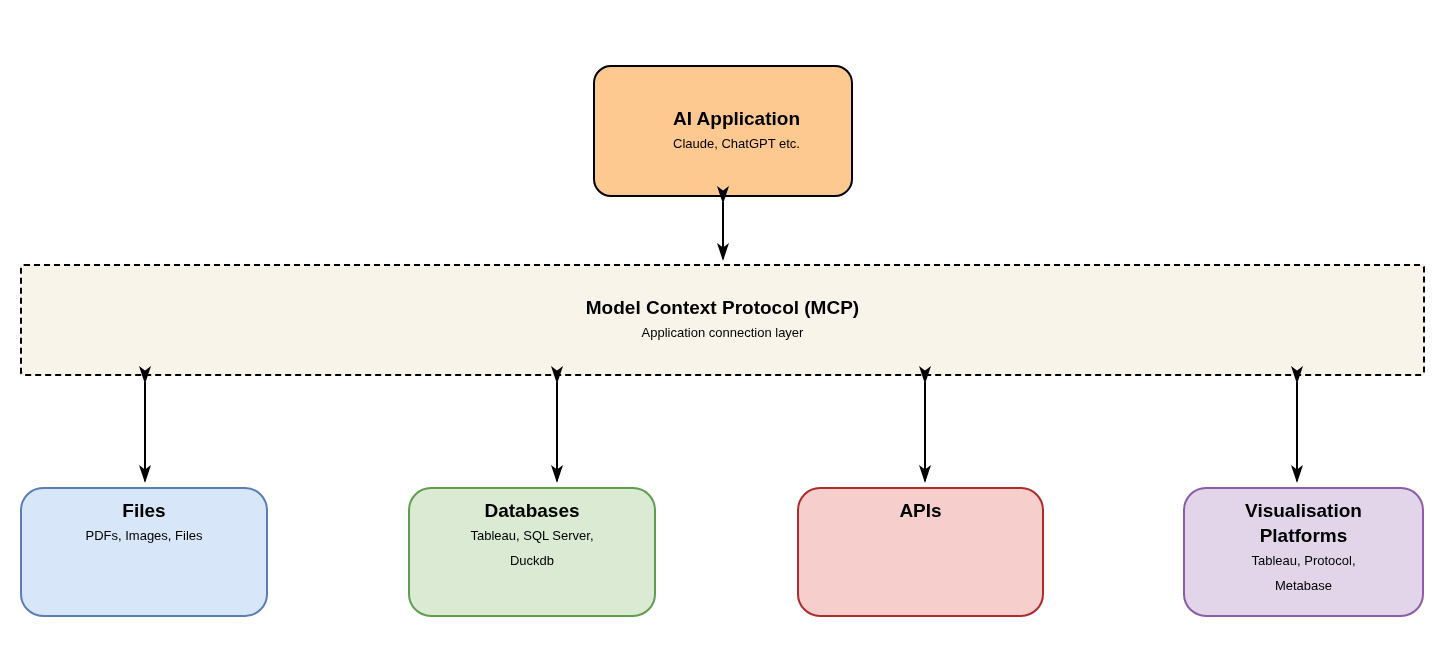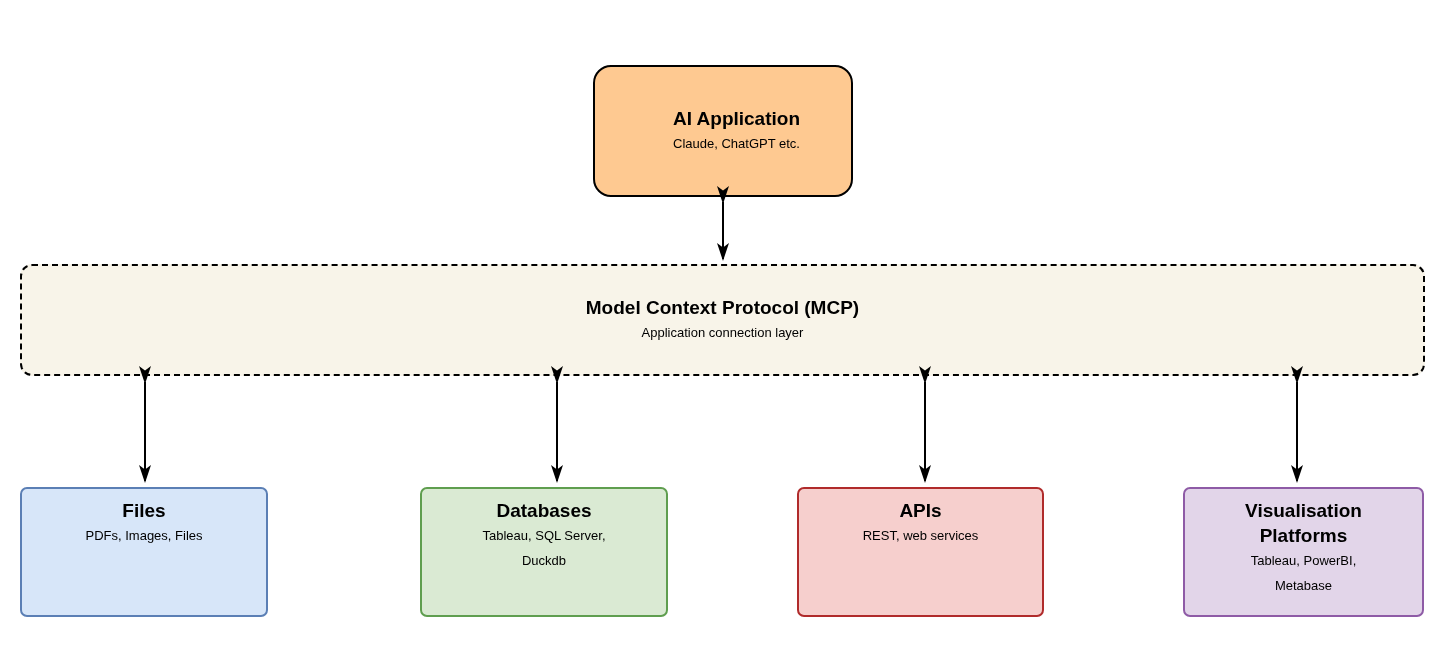--- a/index.html
+++ b/index.html
@@ -29,28 +29,28 @@
     font-weight: bold;
     font-size: 19px;
     line-height: 25px;
     white-space: pre-line;
   }
   .node .subtitle {
     font-size: 13px;
     line-height: 25px;
     white-space: pre-line;
   }
-  .node.rounded { border-radius: 7px; }
+  .node.rounded { border-radius: 23px; }
   .node.center-v { justify-content: center; }
   .node.top-v { justify-content: flex-start; padding-top: 9px; }
 
   #node-ai          { left: 593px; top: 65px;  width: 260px; height: 132px; border-radius: 18px; }
-  #node-mcp         { left: 20px;  top: 264px; width: 1405px; height: 112px; border-style: dashed; border-radius: 12px; }
+  #node-mcp         { left: 20px;  top: 264px; width: 1405px; height: 112px; border-style: dashed; border-radius: 4px; }
   #node-files       { left: 20px;  top: 487px; width: 248px; height: 130px; }
-  #node-databases   { left: 420px; top: 487px; width: 248px; height: 130px; }
+  #node-databases   { left: 408px; top: 487px; width: 248px; height: 130px; }
   #node-apis        { left: 797px; top: 487px; width: 247px; height: 130px; }
   #node-vis         { left: 1183px; top: 487px; width: 241px; height: 130px; }
 
   .arrow-layer {
     position: absolute;
     left: 0; top: 0;
     width: 1456px;
     height: 649px;
     pointer-events: none;
   }
@@ -80,27 +80,26 @@
   </div>
 
   <div class="node rounded top-v" id="node-databases" style="background: rgb(218, 234, 211); border-color: rgb(95, 158, 79);">
     <div class="title">Databases</div>
     <div class="subtitle">Tableau, SQL Server,
 Duckdb</div>
   </div>
 
   <div class="node rounded top-v" id="node-apis" style="background: rgb(246, 207, 205); border-color: rgb(176, 43, 43); text-align: center;">
     <div class="title">APIs</div>
-    <div class="subtitle">REST, web services</div>
   </div>
 
   <div class="node rounded top-v" id="node-vis" style="background: rgb(226, 213, 233); border-color: rgb(142, 91, 166);">
     <div class="title">Visualisation
 Platforms</div>
-    <div class="subtitle">Tableau, PowerBI,
+    <div class="subtitle">Tableau, Protocol,
 Metabase</div>
   </div>
 
   <svg class="arrow-layer" viewBox="0 0 1456 649" xmlns="http://www.w3.org/2000/svg">
     <defs>
       <marker id="ah" markerWidth="12" markerHeight="10" refX="8" refY="3" orient="auto" markerUnits="strokeWidth">
         <path d="M0,0 L9,3 L0,6 L2.2,3 Z" class="ah-fill" style="fill: rgb(0, 0, 0); stroke: none;"></path>
       </marker>
     </defs>
     <g id="arrow-group" style="stroke: rgb(0, 0, 0);">

